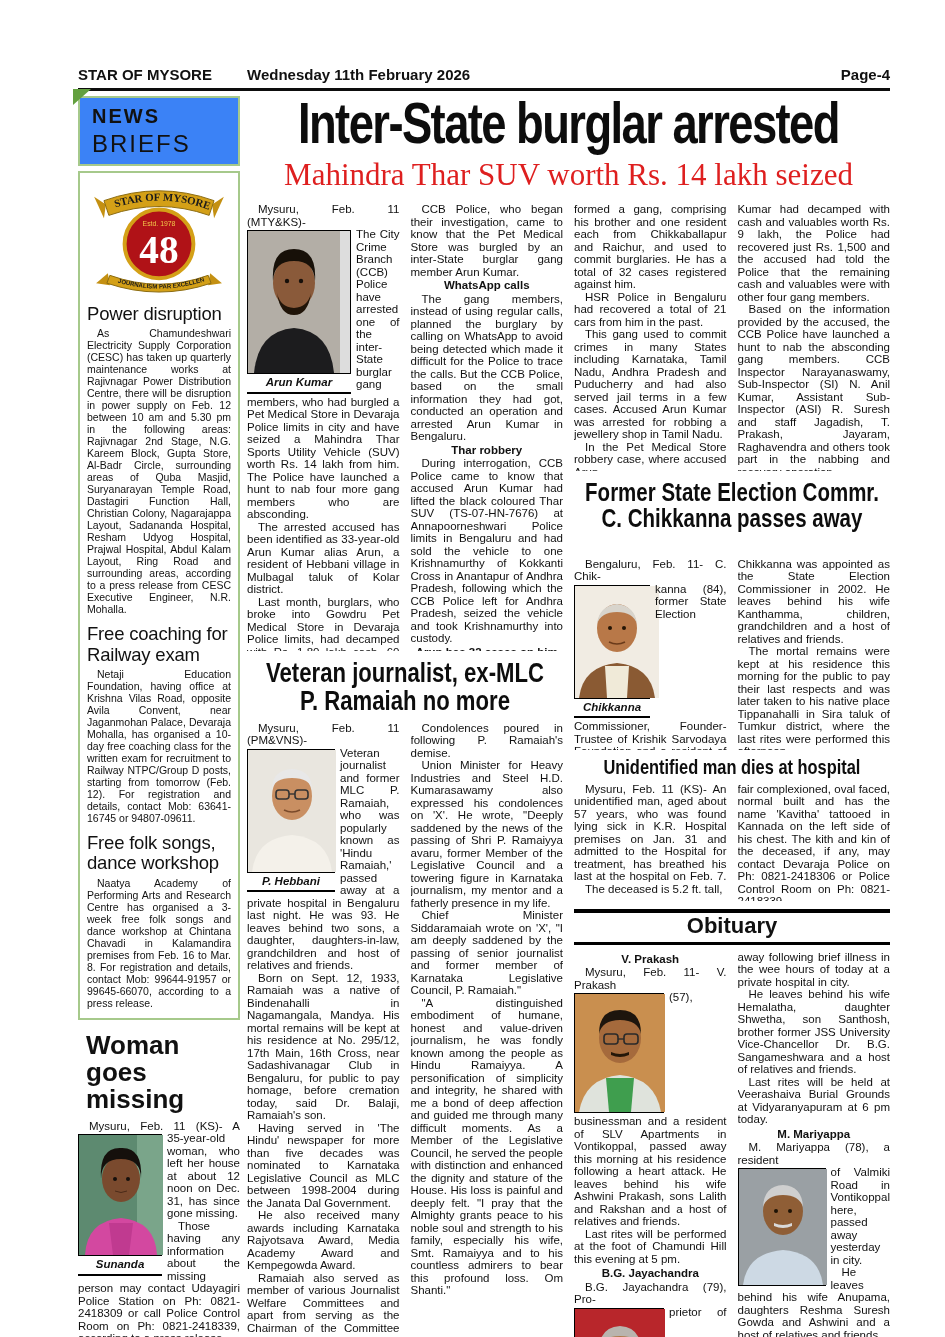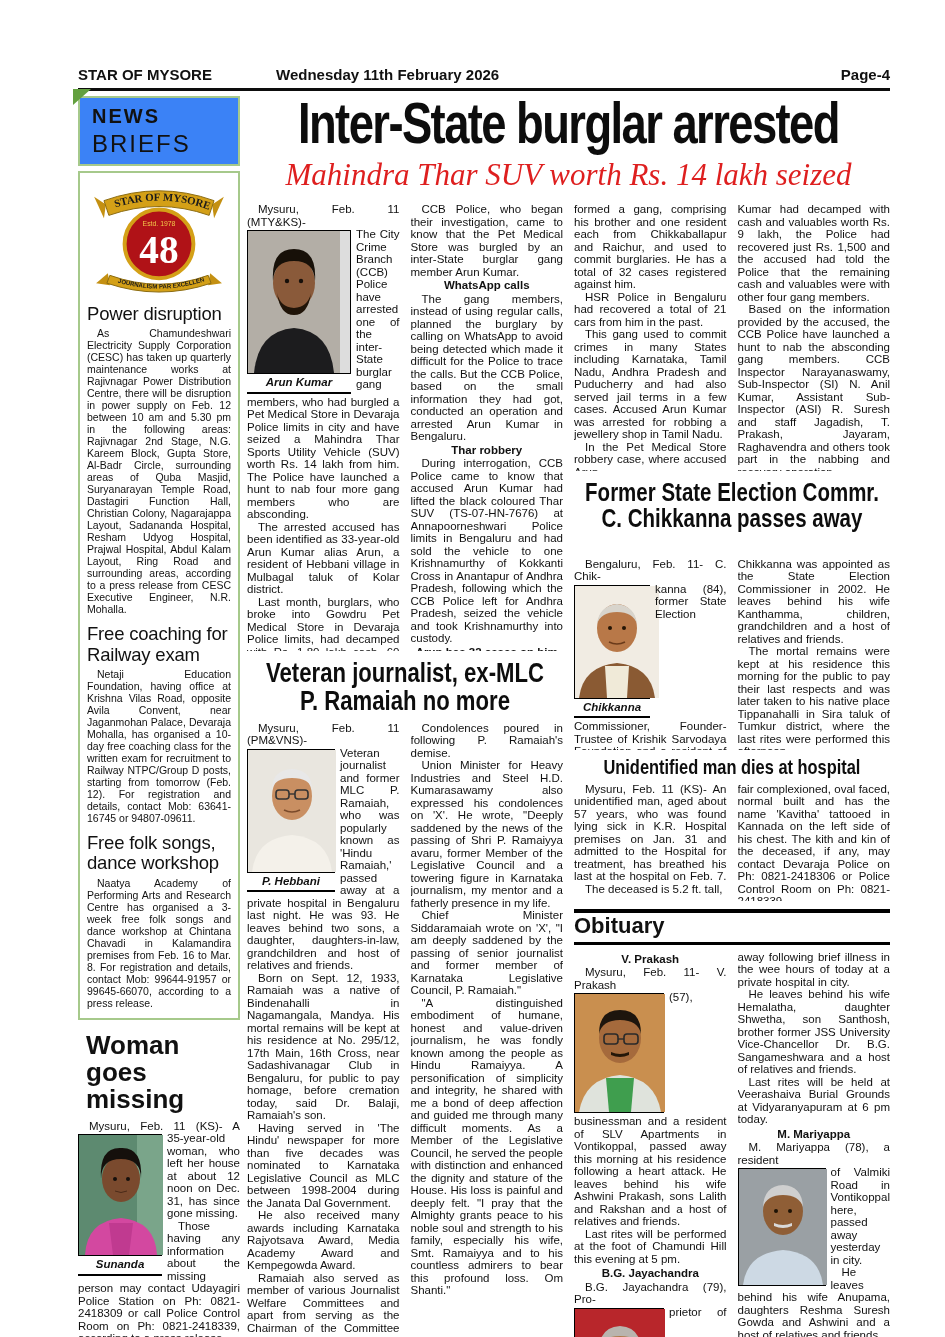--- a/index.html
+++ b/index.html
@@ -7,21 +7,21 @@
     width:945px;height:1337px;position:relative;background:#ffffff;
     font-family:"Liberation Sans",sans-serif;color:#111;overflow:hidden;
     -webkit-font-smoothing:antialiased;
   }
   #page{position:absolute;inset:0;}
 
   
   .masthead{position:absolute;left:78px;top:66px;width:812px;display:flex;align-items:baseline;}
   .mh{font-weight:bold;font-size:15px;}
   .mh.paper{width:169px;}
-  .mh.date{flex:1;margin-left:29px;}
+  .mh.date{flex:1;}
   .mh.page{text-align:right;}
   .head-rule{position:absolute;left:78px;top:88px;width:812px;height:3px;background:#0d0d0d;}
 
   
   .sidebar{position:absolute;left:78px;top:96px;width:162px;}
   .nb-title{border:2px solid #a6c98b;padding:7px 12px 6px;position:relative;background:#3b82f6;}
   .nb-title .fold{position:absolute;left:-7px;top:-9px;width:0;height:0;
     border-left:18px solid #63a03f;border-bottom:16px solid transparent;}
   .nb1{font-weight:bold;font-size:20px;letter-spacing:2px;}
   .nb2{font-size:24px;letter-spacing:2px;margin-top:2px;}
@@ -43,40 +43,40 @@
   .photo-frame svg{display:block;}
   .caption{font-weight:bold;font-style:italic;font-size:11.5px;text-align:center;
     border-bottom:2px solid #000;padding:2px 1px 3px;text-indent:0;}
 
   
   .main{position:absolute;left:247px;top:92px;width:643px;}
   .h-lead{margin:2px 0 0;width:822px;transform:scaleX(0.782);transform-origin:0 0;
     font-weight:bold;font-size:58px;line-height:1.0;letter-spacing:-2px;
     white-space:nowrap;text-align:center;color:#0d0d0d;}
   .h-sub{font-family:"Liberation Serif",serif;font-weight:400;font-size:31px;
-    text-align:center;margin:5px 0 10px;font-style:italic;}
+    text-align:center;margin:5px 0 10px;}
   .halves{display:flex;gap:11px;}
   .half{width:316px;}
   .two-col{display:flex;gap:11px;}
   .col{width:152.5px;overflow:hidden;}
   .lead-l{height:448px;}
   .lead-r{height:268px;}
   .chik-col{height:192px;margin-top:20px;}
   .unid-col{height:118px;}
   .ram-col{height:612px;}
   .obit-col{height:420px;}
 
   .h-sec{font-weight:bold;text-align:center;line-height:1.05;margin:8px 0 6px;
     transform-origin:0 0;color:#0d0d0d;}
   .h-ram{font-size:27px;width:122%;transform:scaleX(0.8197);}
   .h-chik{font-size:25px;width:122%;transform:scaleX(0.8197);}
   .h-unid{font-size:21px;width:128%;transform:scaleX(0.781);margin:6px 0 5px;}
   .h-woman{font-weight:bold;font-size:26px;line-height:1.05;text-align:left;margin:12px 8px 6px;}
   .obit-head{border-top:4px solid #000;border-bottom:3px solid #000;
-    font-weight:bold;font-size:22px;padding:0 0 3px;margin:8px 0 6px;}
+    font-weight:bold;font-size:22px;text-align:center;padding:0 0 3px;margin:8px 0 6px;}
   .obit-name{font-weight:bold;text-align:center;text-indent:0 !important;margin:2px 0 1px !important;}
 
   .woman-body{margin-top:2px;}
 </style>
 </head>
 <body>
 
 <div id="page">
 
   <header class="masthead">

